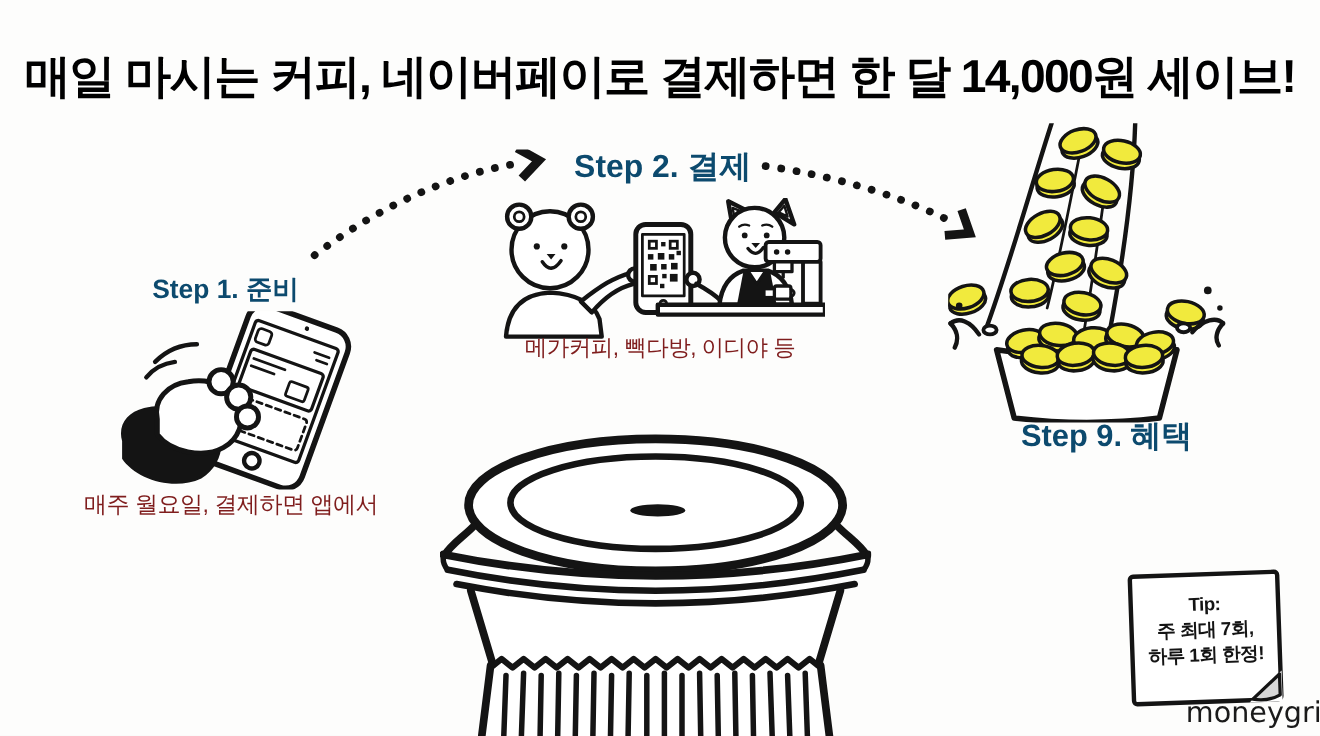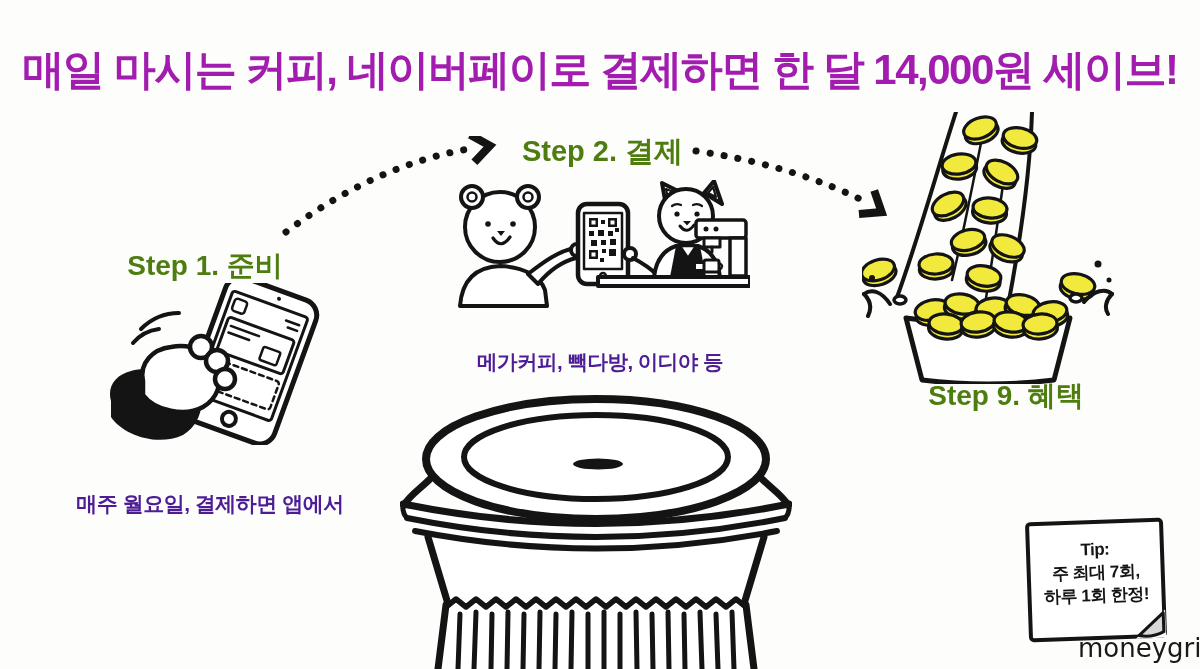--- a/index.html
+++ b/index.html
@@ -5,27 +5,27 @@
   html,body{margin:0;padding:0;background:#e8e8e8;}
   .stage{
     position:relative;width:1200px;height:669px;overflow:hidden;
     background:#fdfdfc;color:#151515;
     font-family:"Liberation Sans","DejaVu Sans",sans-serif;
   }
   .abs{position:absolute;}
   .ctr{text-align:center;}
   #title{
     top:42px;left:0;width:1200px;font-size:42px;font-weight:800;
-    letter-spacing:-1.5px;color:#a21caf;
-  }
-  .step-label{font-weight:800;color:#4d7c0f;}
-  #step1-label{top:247px;left:95px;width:220px;font-size:28px;}
+    letter-spacing:-1.5px;color:#000000;
+  }
+  .step-label{font-weight:800;color:#0c4a6e;}
+  #step1-label{top:247px;left:95px;width:220px;font-size:24px;}
   #step2-label{top:132px;left:495px;width:215px;font-size:29px;}
   #step3-label{top:377px;left:900px;width:212px;font-size:28px;}
-  .caption{font-weight:700;color:#4c1d95;letter-spacing:-0.5px;margin-top:45px;}
+  .caption{font-weight:400;color:#7f1d1d;letter-spacing:-0.5px;}
   #step1-caption{top:446px;left:50px;width:320px;font-size:21px;line-height:26px;}
   #step2-caption{top:305px;left:415px;width:370px;font-size:20.5px;line-height:24px;}
   #step3-caption{top:410px;left:845px;width:320px;font-size:20.5px;line-height:27px;}
   .hl{
     display:inline-block;background:#f7ea4f;padding:0 7px 1px 7px;border-radius:3px;
     transform:rotate(-1deg);
   }
   svg .ink{stroke:#141414;fill:none;stroke-linecap:round;stroke-linejoin:round;}
   svg .inkfill{stroke:#141414;fill:#ffffff;stroke-linecap:round;stroke-linejoin:round;}
   svg .coin{fill:#f1ea3d;stroke:#141414;stroke-width:3.2;}

